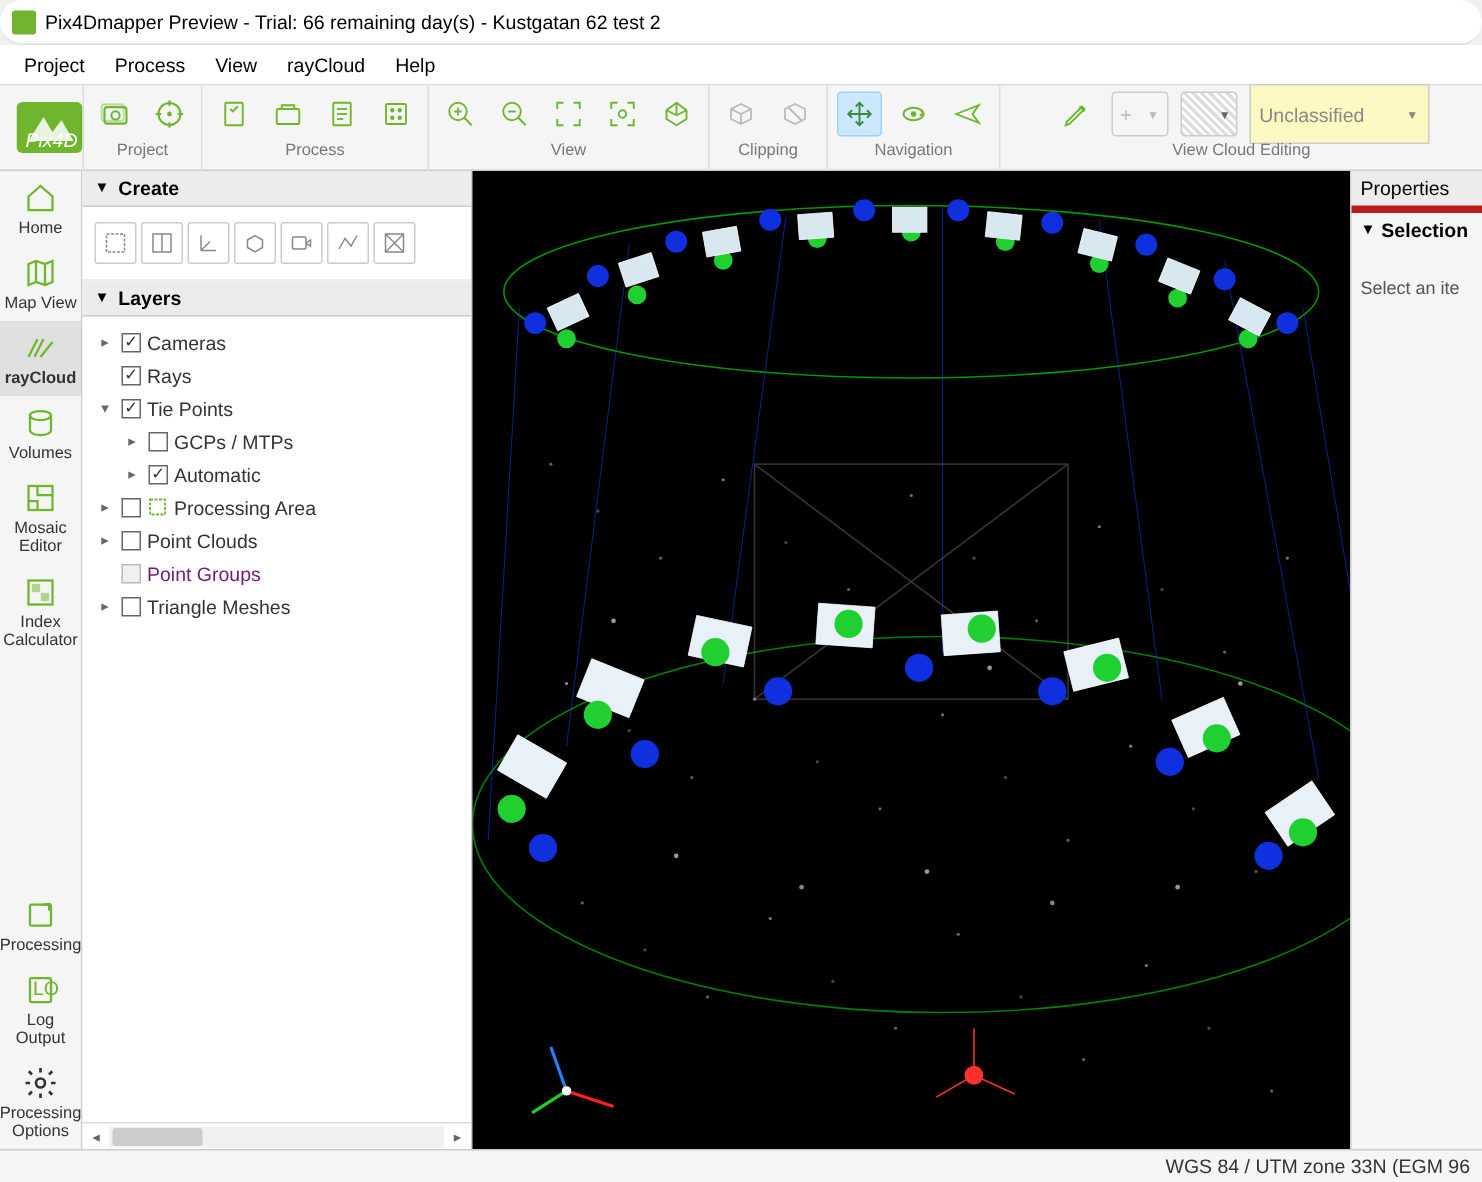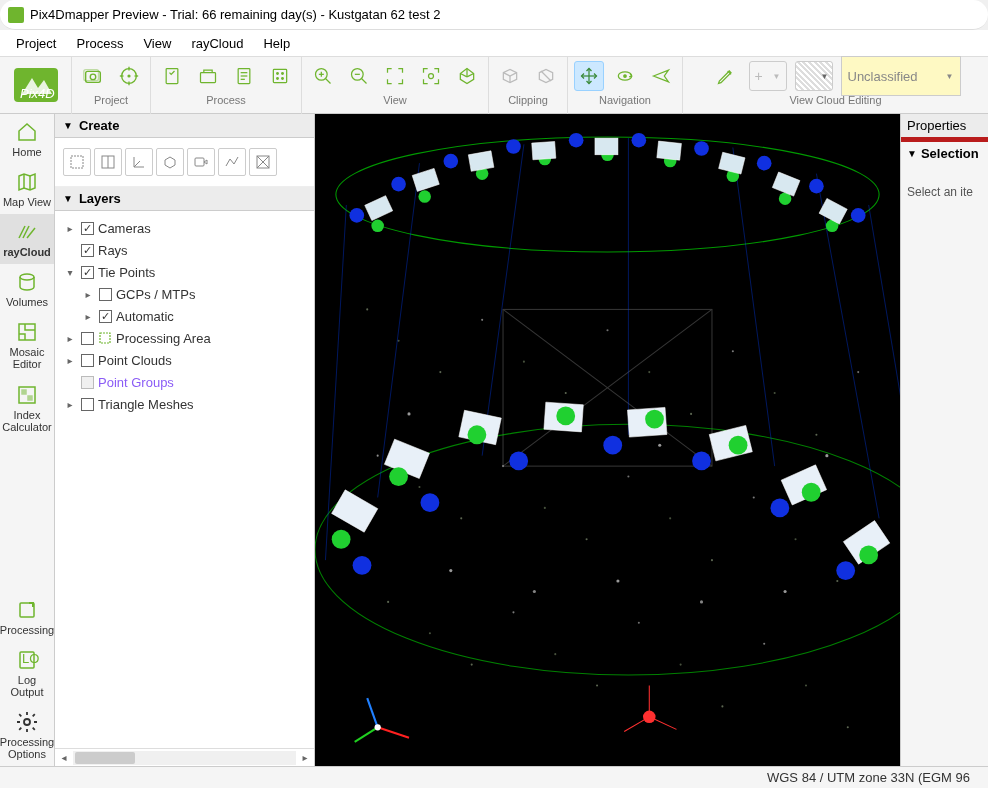--- a/index.html
+++ b/index.html
@@ -2,21 +2,21 @@
 <html><head>
 <meta charset="utf-8">
 <style>
 * { box-sizing: border-box; margin: 0; padding: 0; font-family: "Segoe UI", Tahoma, sans-serif; font-size: 13px; }
 body { width: 988px; height: 788px; overflow: hidden; background: #f0f0f0; display: flex; flex-direction: column; }
 .titlebar { height: 30px; display: flex; align-items: center; padding: 0 8px; background: #fff; border-bottom: 1px solid #ddd; border-radius: 15px; }
 .titlebar .app-icon { width: 16px; height: 16px; background: #6fb52e; margin-right: 6px; border-radius: 2px; }
 .menubar { height: 26px; display: flex; align-items: center; padding: 0 6px; background: #fff; }
 .menubar span { padding: 3px 10px; cursor: default; }
 .toolbar-row { height: 58px; display: flex; align-items: center; background: #f5f5f5; border-top: 1px solid #ddd; border-bottom: 1px solid #ccc; }
-.toolbar-row .logo { width: 72px; height: 58px; display: flex; align-items: center; justify-content: center; border-right: 1px solid #ddd;}
+.toolbar-row .logo { width: 56px; height: 58px; display: flex; align-items: center; justify-content: flex-end; border-right: 1px solid #ddd;}
 .toolbar-row .logo svg { width: 44px; height: 34px; }
 .tool-group { display: flex; flex-direction: column; align-items: center; padding: 2px 6px 0 6px; border-right: 1px solid #ddd; height: 58px;}
 .tool-icons { display: flex; gap: 6px; height: 36px; align-items: center;}
 .tool-btn { width: 30px; height: 30px; display: flex; align-items: center; justify-content: center; border-radius: 3px; cursor: default; color: #6fb52e;}
 .tool-btn.sel { background: #cce8ff; border: 1px solid #99d1ff;}
 .tool-btn.dis { color: #bbb; }
 .tool-label { font-size: 11px; color: #777; height: 16px;}
 .dropdown-field { width: 120px; height: 40px; border: 1px solid #ccc; background: #fef9c3; display: flex; align-items: center; padding: 0 6px; color: #888; justify-content: space-between;}
 .main-area { flex: 1; display: flex; min-height: 0;}
 .left-sidebar { width: 55px; background: #f5f5f5; border-right: 1px solid #ccc; display: flex; flex-direction: column; }
@@ -31,34 +31,34 @@
 .panel-header .tri { font-size: 10px; }
 .create-icons { display: flex; gap: 3px; padding: 10px 8px; border-bottom: 1px solid #eee;}
 .create-icons .cbtn { width: 28px; height: 28px; border: 1px solid #ccc; border-radius: 2px; display: flex; align-items: center; justify-content: center; color: #888;}
 .layer-tree { flex: 1; overflow: auto; padding: 6px 4px;}
 .layer-row { display: flex; align-items: center; height: 22px; gap: 4px; padding-left: 4px;}
 .layer-row .exp { width: 14px; color: #666; font-size: 10px; text-align: center; cursor: default;}
 .layer-row .cb { width: 13px; height: 13px; border: 1px solid #666; display: flex; align-items: center; justify-content: center; font-size: 10px; background: #fff;}
 .layer-row .cb.checked::after { content: "✓"; color: #333; font-size: 11px; line-height: 1;}
 .layer-row .cb.disabled { border-color: #bbb; background: #f0f0f0;}
 .layer-row .label { color: #333; }
-.layer-row .label.disabled { color: #8b5cf6; }
+.layer-row .label.disabled { color: #701a75; }
 .layer-row.l1 { padding-left: 4px; }
 .layer-row.l2 { padding-left: 22px; }
 .layer-row .ico { width: 14px; height: 14px; display:inline-flex; align-items:center; justify-content:center;}
 .hscroll { height: 18px; border-top: 1px solid #ddd; display: flex; align-items: center;}
 .hscroll .arrow { width: 18px; text-align: center; color: #666; font-size: 10px;}
 .hscroll .track { flex: 1; height: 14px; background: #f0f0f0; position: relative;}
 .hscroll .thumb { position: absolute; left: 2px; top: 1px; height: 12px; width: 60px; background: #ccc; border-radius: 2px;}
 .viewport { flex: 1; background: #000; position: relative; overflow: hidden;}
 .right-panel { width: 88px; background: #f5f5f5; border-left: 1px solid #ccc; display: flex; flex-direction: column;}
 .right-panel .rhead { background: #ececec; border-bottom: 5px solid #b91c1c; padding: 4px 6px; font-weight: normal;}
 .right-panel .rsection { padding: 4px 6px; font-weight: bold; display: flex; align-items: center; gap: 4px;}
 .right-panel .rcontent { padding: 20px 6px; color: #555; font-size: 12px;}
-.statusbar { height: 22px; background: #f5f5f5; border-top: 1px solid #ccc; display: flex; align-items: center; justify-content: flex-end; padding: 0 18px; font-size: 12px; color: #333;}
+.statusbar { height: 22px; background: #f5f5f5; border-top: 1px solid #ccc; display: flex; align-items: center; justify-content: flex-end; padding: 0 8px; font-size: 12px; color: #333;}
 svg { display: block; }
 </style>
 </head>
 <body>
 
 <div class="titlebar">
   <div class="app-icon"></div>
   <span>Pix4Dmapper Preview - Trial: 66 remaining day(s) - Kustgatan 62 test 2</span>
 </div>
 

